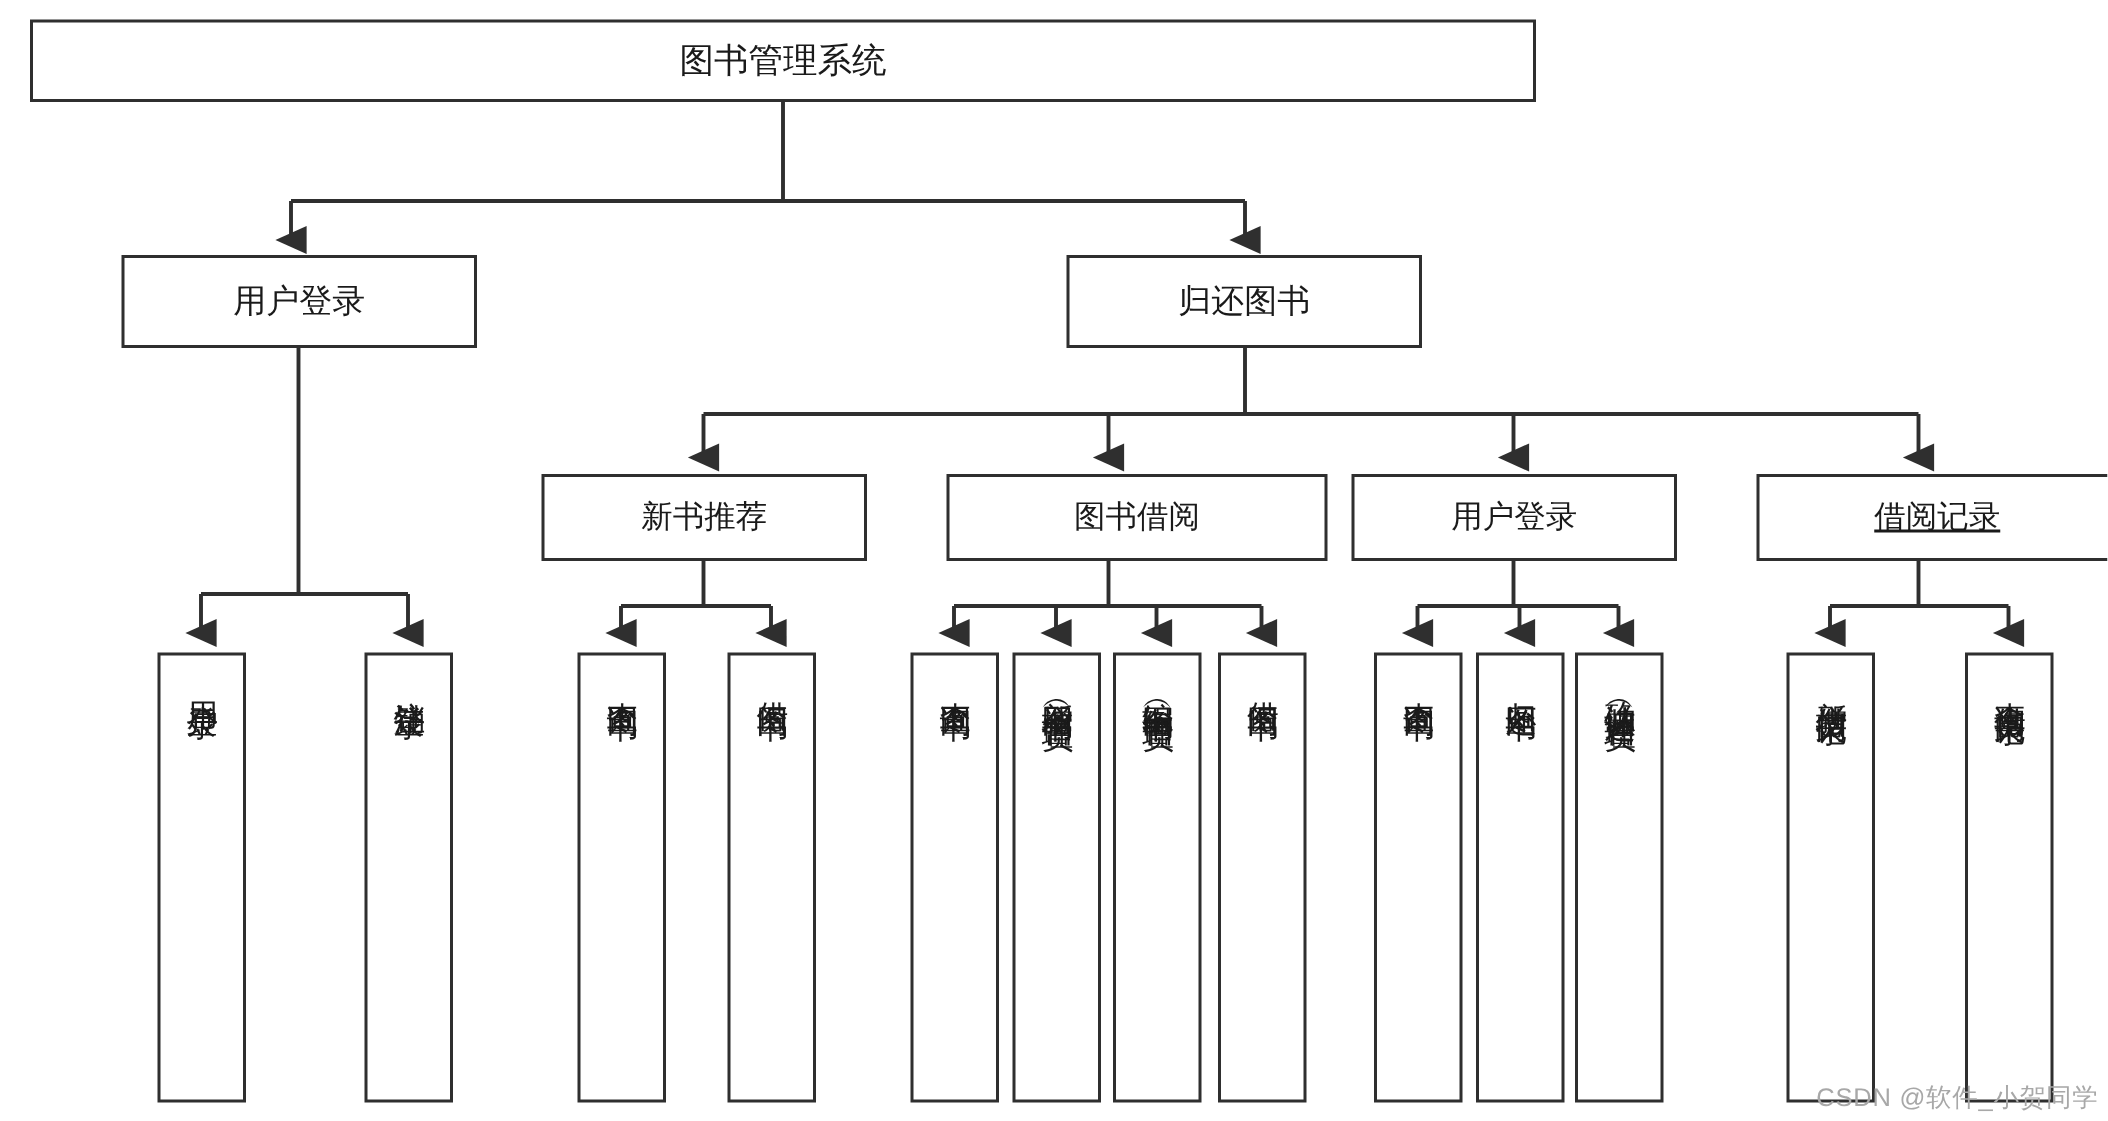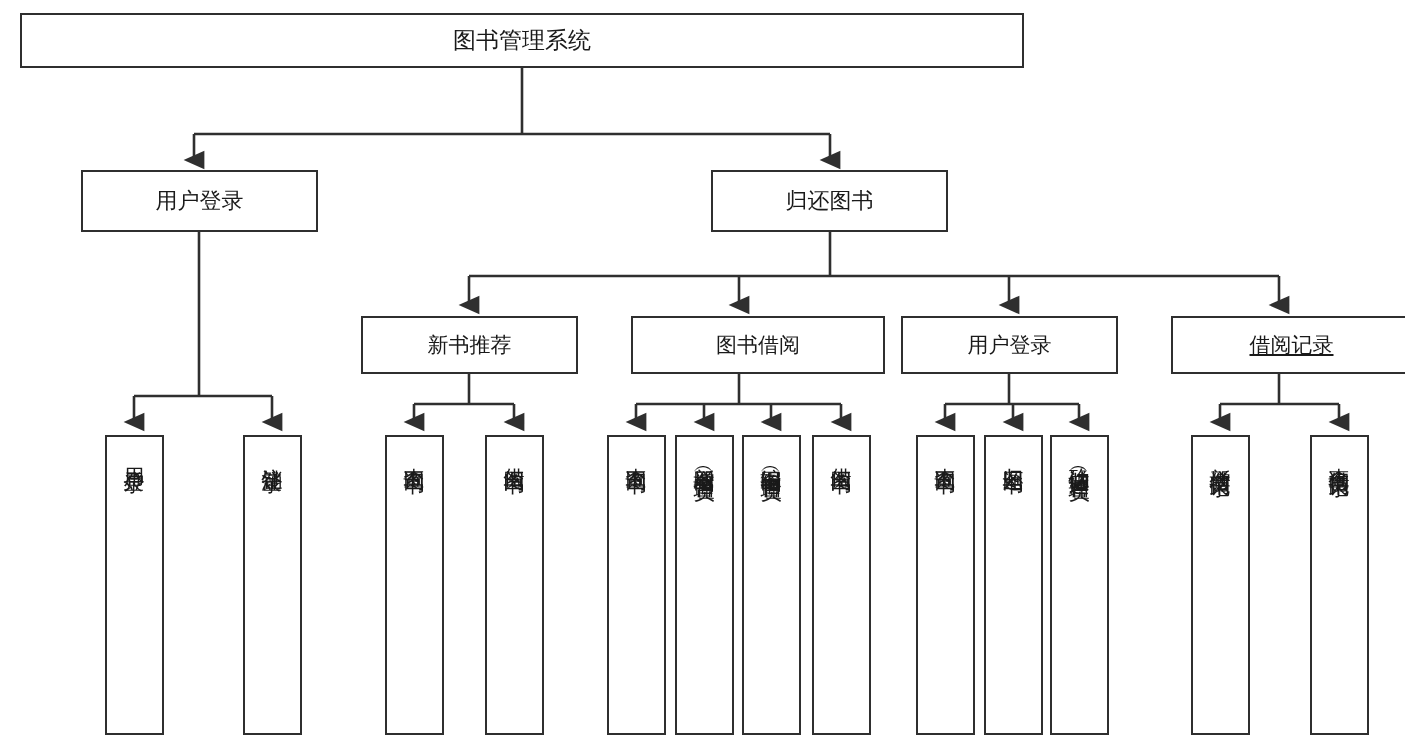--- a/index.html
+++ b/index.html
@@ -206,14 +206,15 @@
   </div>
 
   <div class="node leaf" style="left:1191px; top:435px; width:59px; height:300px;">
     <span class="lbl">新增借阅记录</span>
   </div>
 
   <div class="node leaf" style="left:1310px; top:435px; width:59px; height:300px;">
     <span class="lbl">查询借阅记录</span>
   </div>
 
+  <div class="watermark">CSDN @软件_小贺同学</div>
 
 </div>
 
 </body></html>

